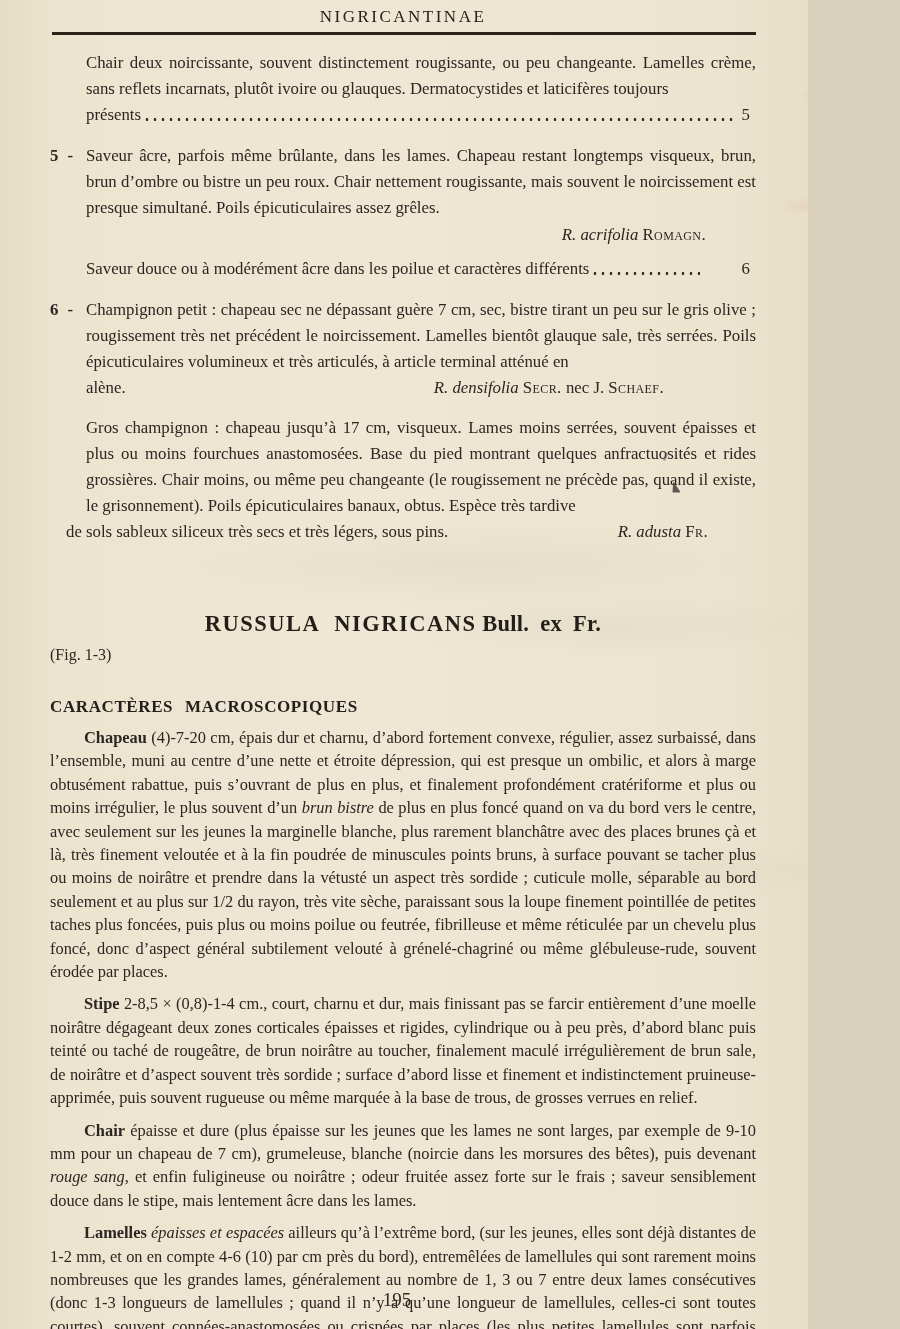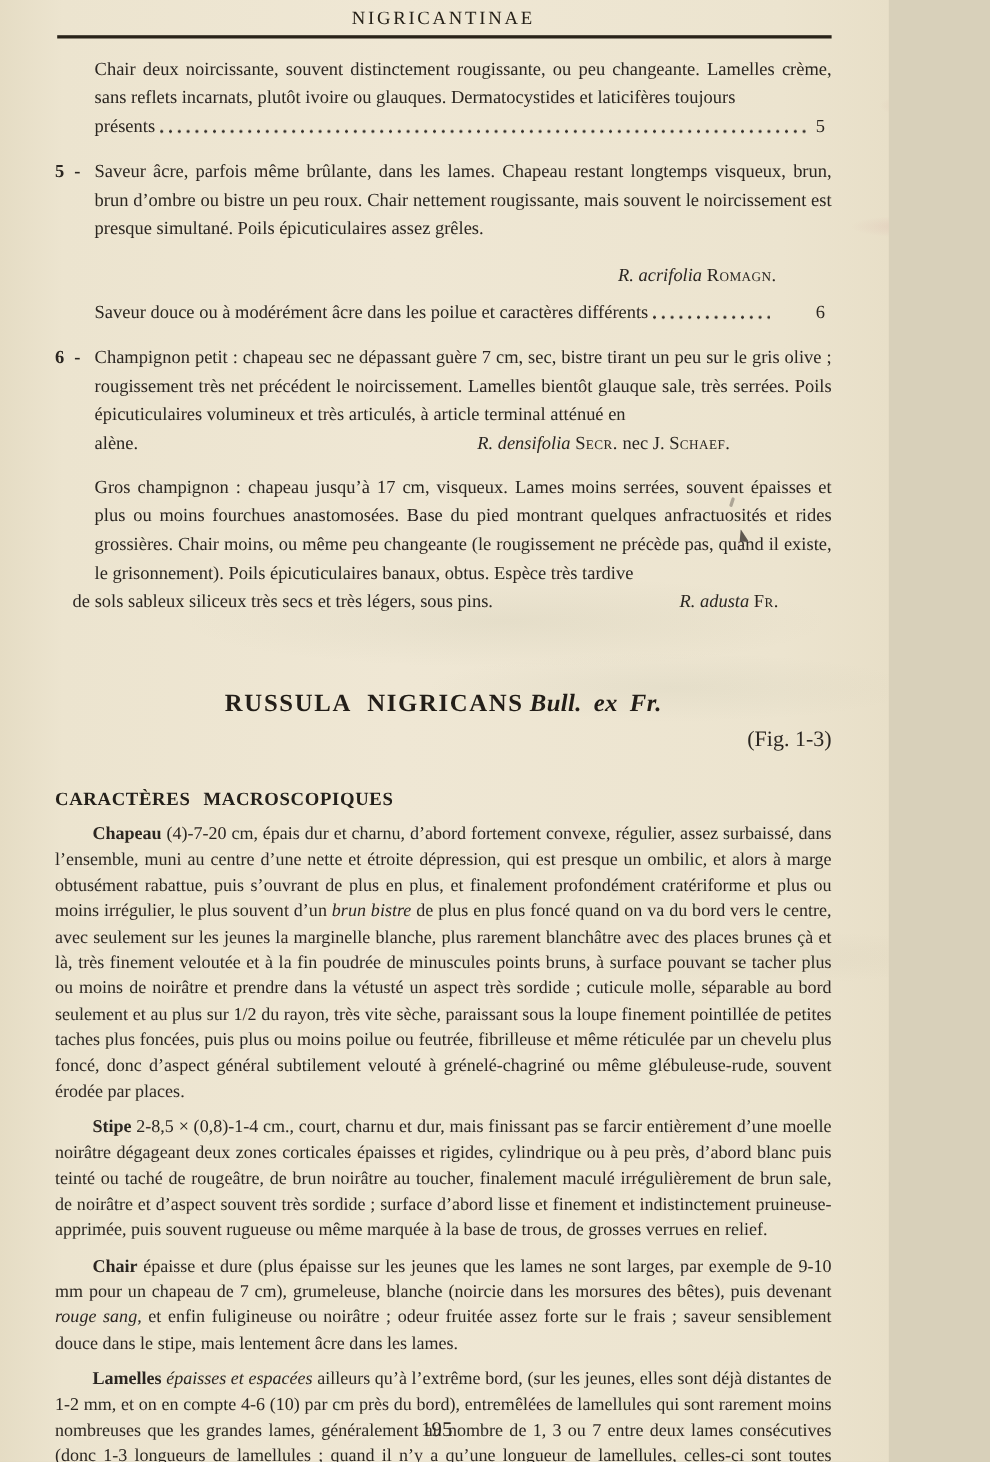--- a/index.html
+++ b/index.html
@@ -36,36 +36,36 @@
     flex:1;align-self:stretch;margin:0 8px 0 2px;
     background-image:radial-gradient(circle,#35302a 1.15px,transparent 1.6px);
     background-size:8px 5px;background-repeat:repeat-x;
     background-position:0 calc(100% - 6px);
   }
   .leader.gapped{margin-right:42px;}
   .ref-num{flex:none;padding-right:6px;}
   .couplet{display:flex;margin-top:15px;}
   .couplet-num{flex:0 0 36px;font-weight:bold;word-spacing:5px;}
   .couplet-body{flex:1;text-align:justify;}
-  .species-row{margin:16px 50px 0 36px;text-align:right;}
+  .species-row{margin:1px 50px 0 36px;text-align:right;}
   .alt-row{margin-top:8px;}
   .alene-row{display:flex;margin-left:36px;}
   .alene-species{margin-left:auto;margin-right:92px;}
   .gros-para{margin:14px 0 0 36px;text-align:justify;}
   .gros-last{display:flex;margin-left:16px;}
   .gros-species{margin-left:auto;margin-right:48px;}
 
   
   .sp-title{
     margin-top:66px;text-align:center;
     font-size:22.5px;font-weight:bold;color:#231e18;
   }
   .sp-title .latin{letter-spacing:1.5px;word-spacing:8px;}
-  .sp-title .authority{font-style:italic;letter-spacing:.3px;word-spacing:5px;text-align:right;}
-  .fig-ref{margin-top:9px;text-align:right;font-size:20px;}
+  .sp-title .authority{letter-spacing:.3px;word-spacing:5px;text-align:right;}
+  .fig-ref{margin-top:9px;text-align:left;font-size:16px;}
 
   
   .sec-head{
     margin-top:33px;font-size:17px;font-weight:bold;
     letter-spacing:.6px;word-spacing:7px;color:#24201a;
   }
   .desc p{margin:9px 0 0 0;text-align:justify;font-size:16.4px;line-height:23.4px;text-indent:34px;}
 
   
   .seg-n{}

